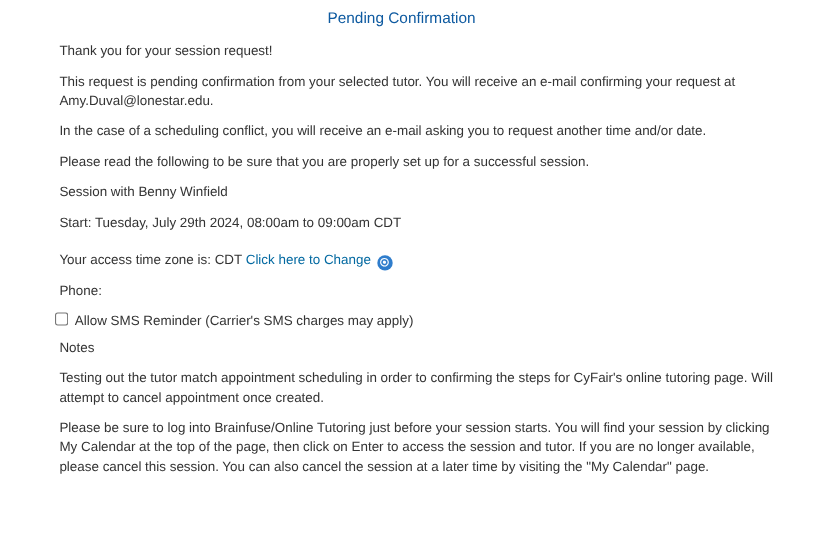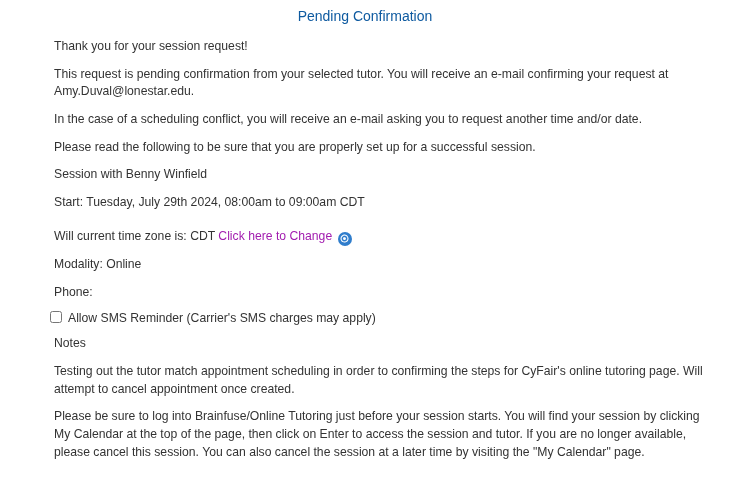--- a/index.html
+++ b/index.html
@@ -33,21 +33,21 @@
   }
   p {
     margin: 0 0 10px 40px;
     font-size: 12.2px;
     line-height: 1.45;
     color: #333333;
   }
   .bold { font-weight: 400; }
   .section-gap { margin-top: 16px; }
   a.link {
-    color: #a21caf;
+    color: #0369a1;
     text-decoration: none;
   }
   .tz-icon {
     display: inline-block;
     width: 14px;
     height: 14px;
     border-radius: 50%;
     background: #2f7dcc;
     color: #fff;
     font-size: 9px;
@@ -88,26 +88,25 @@
 
   <p>In the case of a scheduling conflict, you will receive an e-mail asking you to request another time and/or date.</p>
 
   <p>Please read the following to be sure that you are properly set up for a successful session.</p>
 
   <p>Session with Benny Winfield</p>
 
   <p>Start: Tuesday, July 29th 2024, 08:00am to 09:00am CDT</p>
 
   <p class="section-gap">
-    <span>Will current time zone is: </span><span class="bold">CDT</span>
+    <span>Your access time zone is: </span><span class="bold">CDT</span>
     <a href="#" class="link">Click here to Change</a>
     <span class="tz-icon">⦿</span>
   </p>
 
-  <p>Modality: Online</p>
 
   <p>Phone:</p>
 
   <div class="checkbox-row">
     <input type="checkbox" style="">
     <span>Allow SMS Reminder (Carrier's SMS charges may apply)</span>
   </div>
 
   <p>Notes</p>
 

